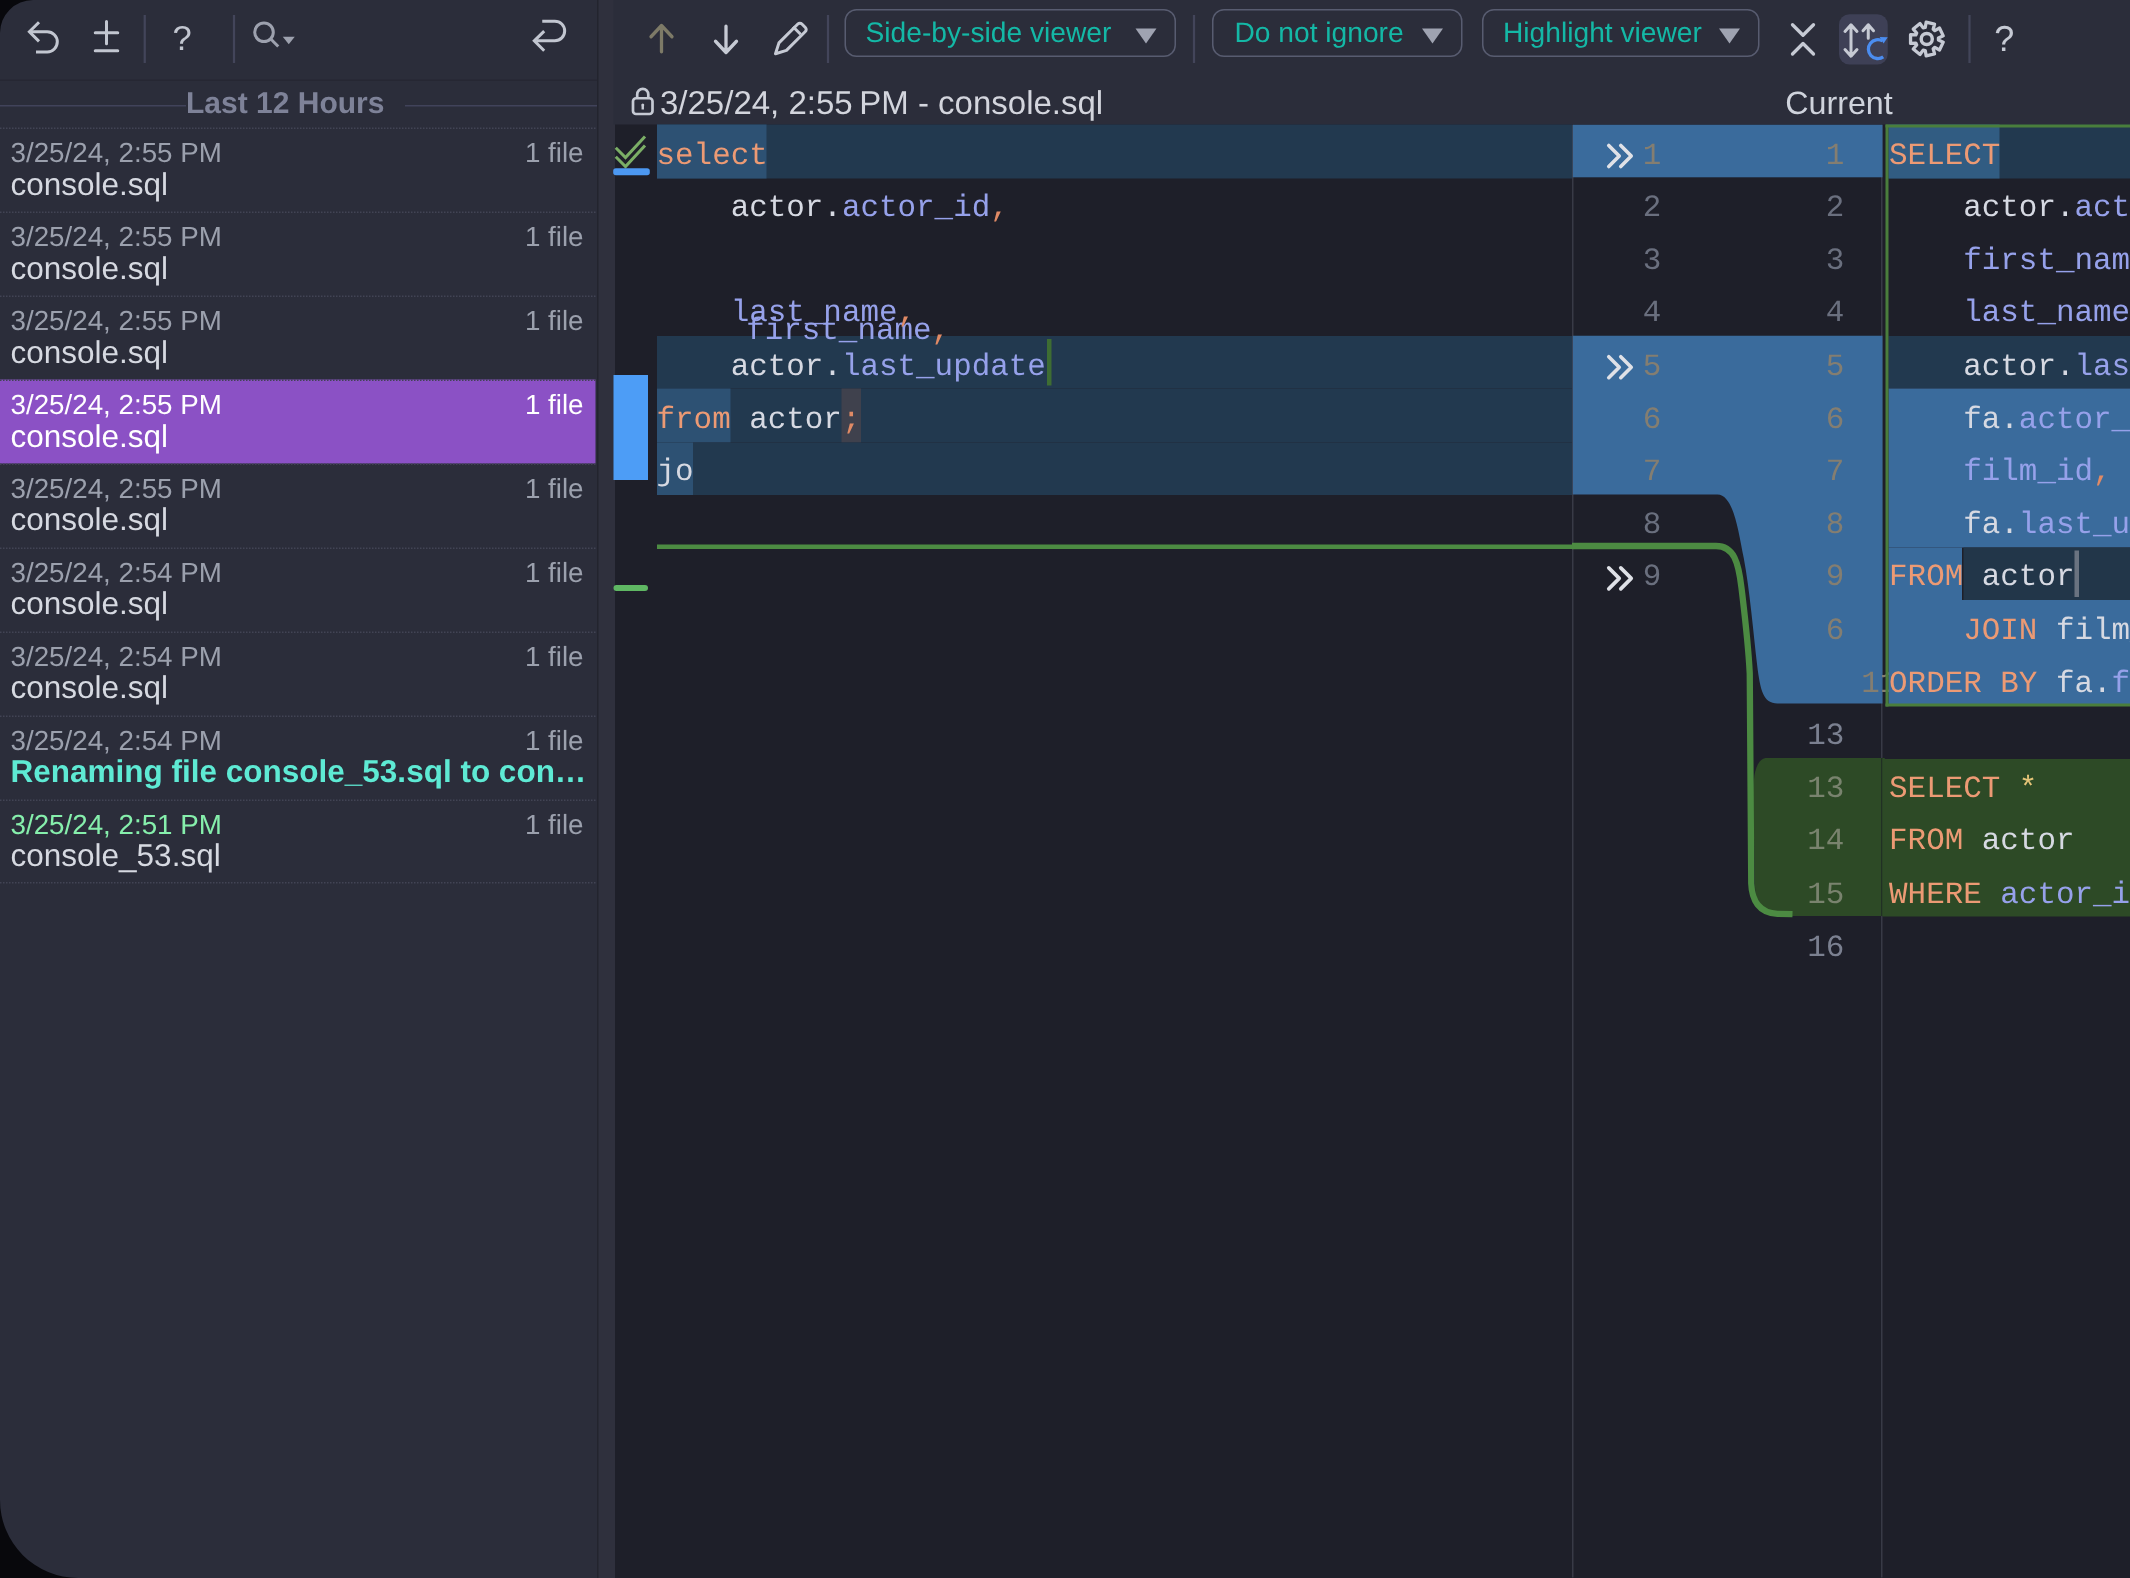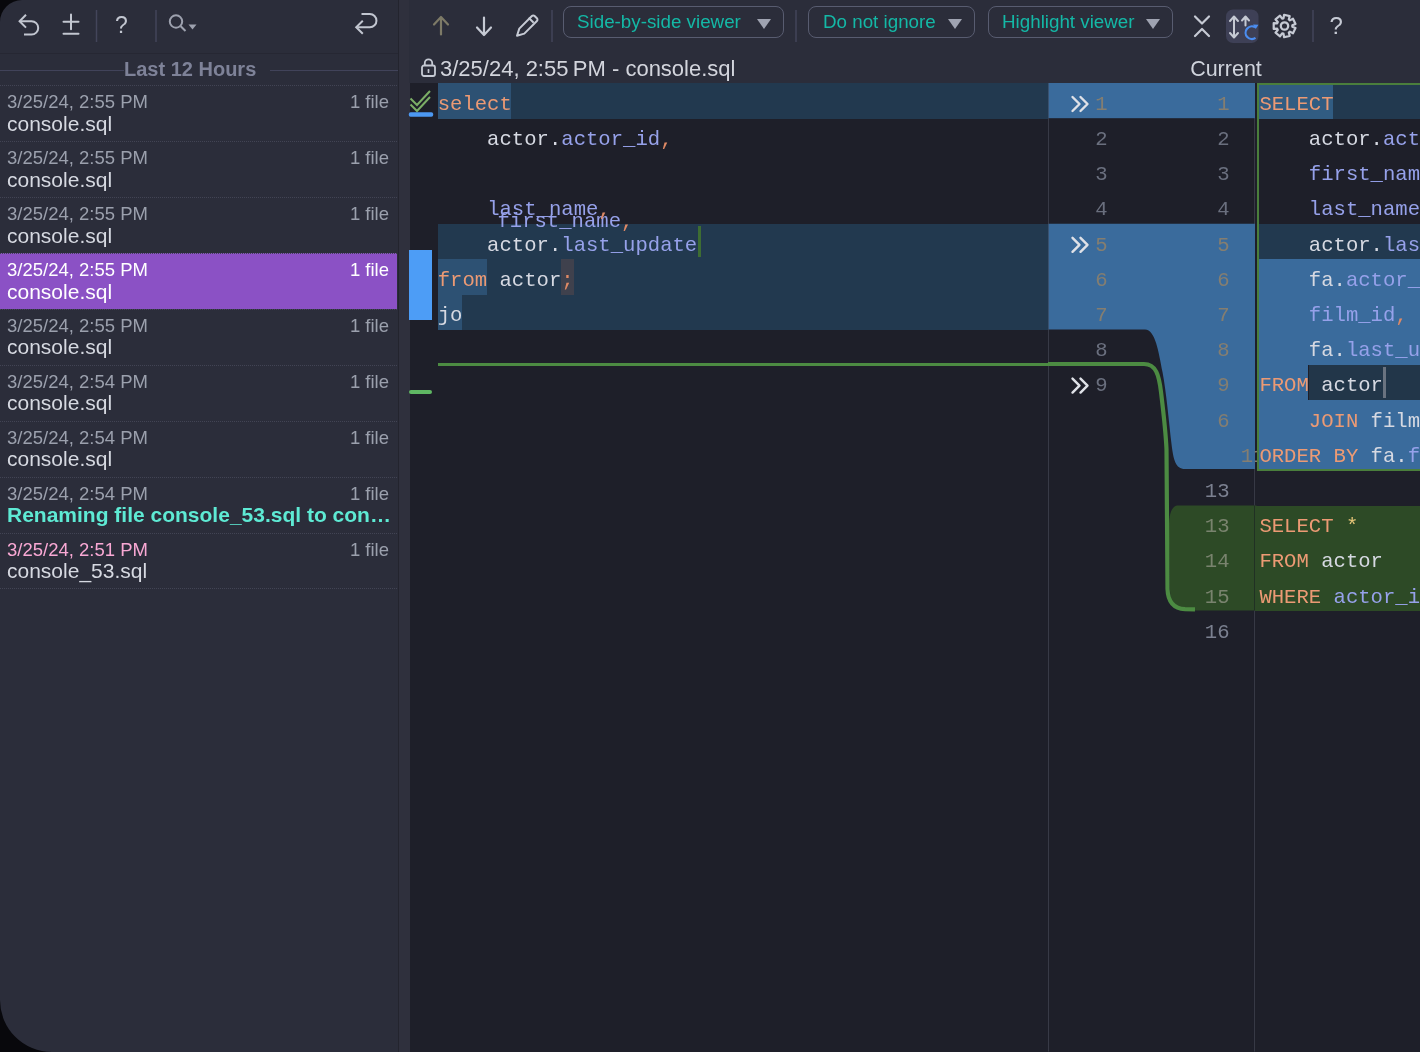--- a/index.html
+++ b/index.html
@@ -68,21 +68,21 @@
 <div class="abs" style="left:7px;top:5px;font-size:18.5px;color:#9ba0ad;">3/25/24, 2:54 PM</div>
 <div class="abs" style="right:8px;top:5px;font-size:18.5px;color:#9ba0ad;">1 file</div>
 <div class="abs" style="left:7px;top:25.5px;font-size:21px;color:#d6d9e1;">console.sql</div>
 </div>
 <div class="abs" style="left:0;top:476.6px;width:397px;height:55.9px;border-top:1px dotted #424454;box-sizing:border-box;">
 <div class="abs" style="left:7px;top:5px;font-size:18.5px;color:#9ba0ad;">3/25/24, 2:54 PM</div>
 <div class="abs" style="right:8px;top:5px;font-size:18.5px;color:#9ba0ad;">1 file</div>
 <div class="abs" style="left:7px;top:25.5px;font-size:21px;font-weight:bold;color:#5eead4;">Renaming file console_53.sql to con…</div>
 </div>
 <div class="abs" style="left:0;top:532.5px;width:397px;height:55.9px;border-top:1px dotted #424454;box-sizing:border-box;">
-<div class="abs" style="left:7px;top:5px;font-size:18.5px;color:#f9a8d4;">3/25/24, 2:51 PM</div>
+<div class="abs" style="left:7px;top:5px;font-size:18.5px;color:#86efac;">3/25/24, 2:51 PM</div>
 <div class="abs" style="right:8px;top:5px;font-size:18.5px;color:#9ba0ad;">1 file</div>
 <div class="abs" style="left:7px;top:25.5px;font-size:21px;color:#d6d9e1;">console_53.sql</div>
 </div>
 <div class="abs" style="left:0;top:588.4px;width:397px;height:1px;border-top:1px dotted #424454;"></div>
 <div class="abs" style="left:408.5px;top:0;width:1011.5px;height:83.4px;background:#2b2d3a;"></div>
 <svg class="abs" style="left:408.5px;top:0" width="1011" height="52" viewBox="408.5 0 1011 52">
 <g fill="none" stroke="#7d7a67" stroke-width="2.2" stroke-linecap="round" stroke-linejoin="round">
       <path d="M440.5 34.5 V17.5 M433.5 24.5 L440.5 17 L447.5 24.5"></path>
     </g>
 <g fill="none" stroke="#c6cad4" stroke-width="2.2" stroke-linecap="round" stroke-linejoin="round">

